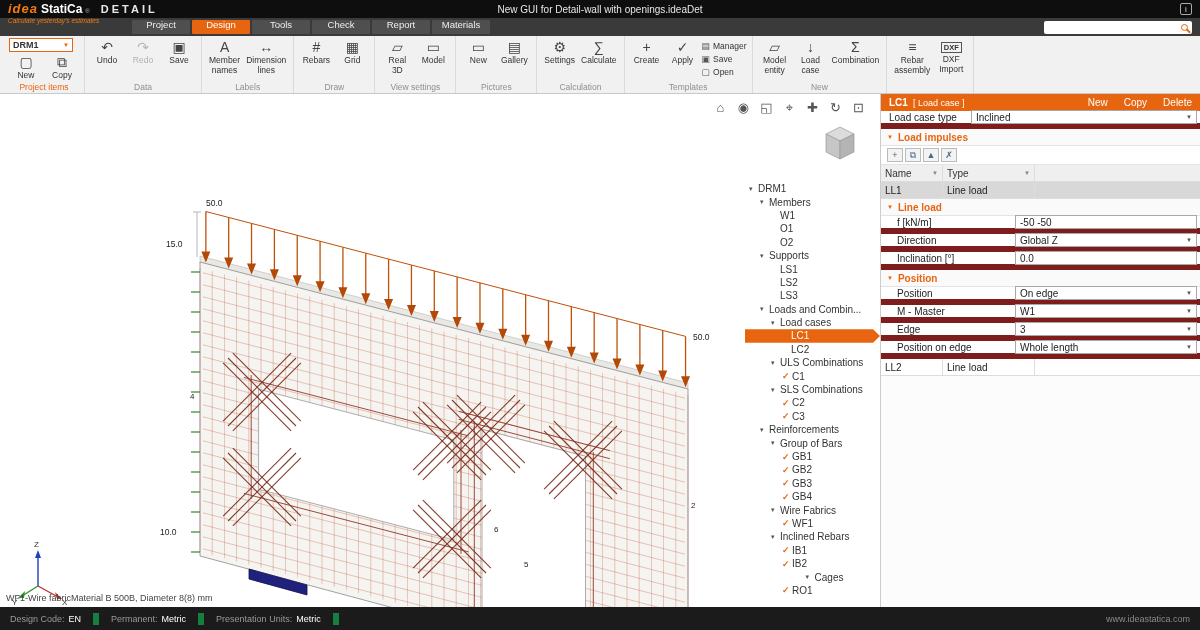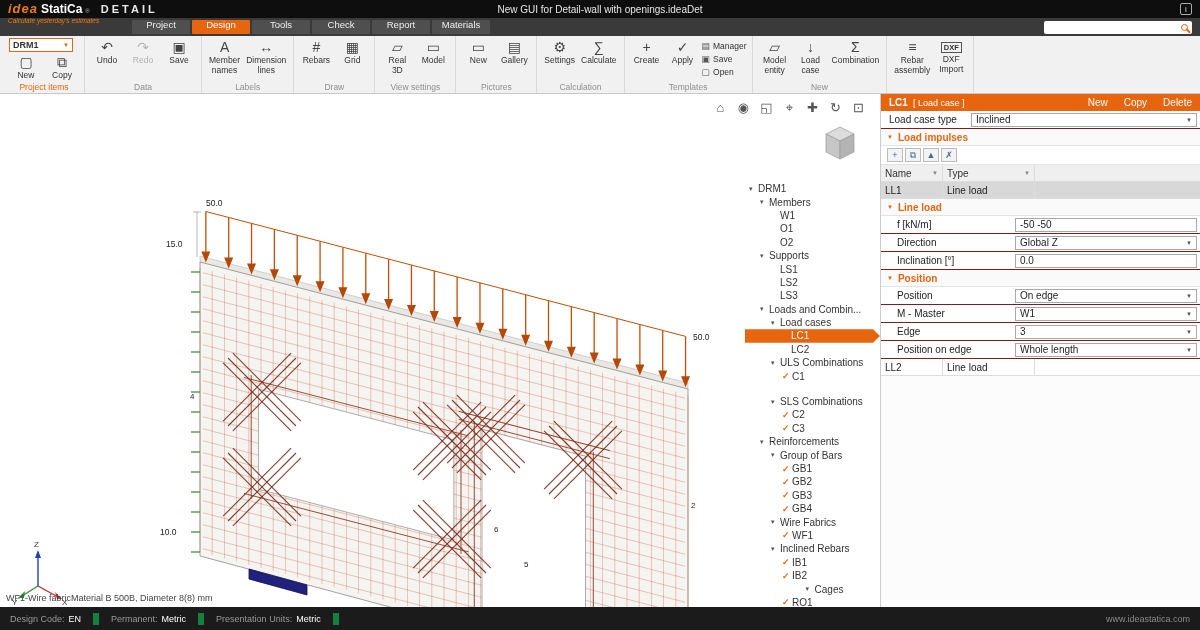--- a/index.html
+++ b/index.html
@@ -64,21 +64,21 @@
   .vtoolbar span{width:15px;height:15px;display:flex;align-items:center;justify-content:center;cursor:pointer}
   .vcube{position:absolute;top:30px;right:342px;z-index:4;cursor:pointer}
 
   
   .props{width:320px;background:#fcfcfc;border-left:1px solid #ccc;display:flex;flex-direction:column;font-size:10px;color:#222}
   .phead{height:17px;background:#e8650f;color:#fff;display:flex;align-items:center;padding:0 8px;flex:0 0 17px}
   .phead b{font-size:10px;margin-right:5px}
   .phead .sub{font-size:9px}
   .pactions{margin-left:auto;display:flex;gap:16px}
   .pactions span{cursor:pointer}
-  .prow{display:flex;align-items:center;height:18px;padding:0 3px 0 8px;border-bottom:1px solid #7f1d1d;background:#fff}
+  .prow{display:flex;align-items:center;height:18px;padding:0 3px 0 8px;border-bottom:6px solid #7f1d1d;background:#fff}
   .prow.ind{padding-left:16px}
   .plabel{width:118px;flex:0 0 118px}
   .prow.top .plabel{width:82px;flex:0 0 82px}
   .pdd,.pinput{flex:1;height:14px;border:1px solid #a8a8a8;background:#fff;display:flex;align-items:center;padding:0 4px;cursor:pointer;overflow:hidden}
   .pdd .caret{margin-left:auto;font-size:6px;color:#555}
   .psection{height:17px;display:flex;align-items:center;gap:5px;padding:0 6px;color:#e8650f;font-weight:bold;border-bottom:1px solid #e4e4e4;background:#fafafa;flex:0 0 17px}
   .stri{font-size:6px}
   .ptools{height:19px;display:flex;gap:2px;padding:2px 6px;border-bottom:1px solid #e4e4e4;background:#fff}
   .ptool{width:16px;height:14px;border:1px solid #bbb;background:#f3f3f3;display:flex;align-items:center;justify-content:center;font-size:9px;color:#49698c;cursor:pointer}
   .trow{display:flex;height:17px;border-bottom:1px solid #ddd;background:#fff}
@@ -626,21 +626,21 @@
           <div class="ti has-tri" style="padding-left: 26px;">
           <span class="tri">▾</span>
 
           <span class="tlabel">ULS Combinations</span>
         </div>
           <div class="ti has-chk" style="padding-left: 37px;">
 
           <span class="chk">✓</span>
           <span class="tlabel">C1</span>
         </div>
-          <div class="ti has-tri" style="padding-left: 26px; margin-top: 12px;">
+          <div class="ti has-tri" style="padding-left: 26px;">
           <span class="tri">▾</span>
 
           <span class="tlabel">SLS Combinations</span>
         </div>
           <div class="ti has-chk" style="padding-left: 37px;">
 
           <span class="chk">✓</span>
           <span class="tlabel">C2</span>
         </div>
           <div class="ti has-chk" style="padding-left: 37px;">

